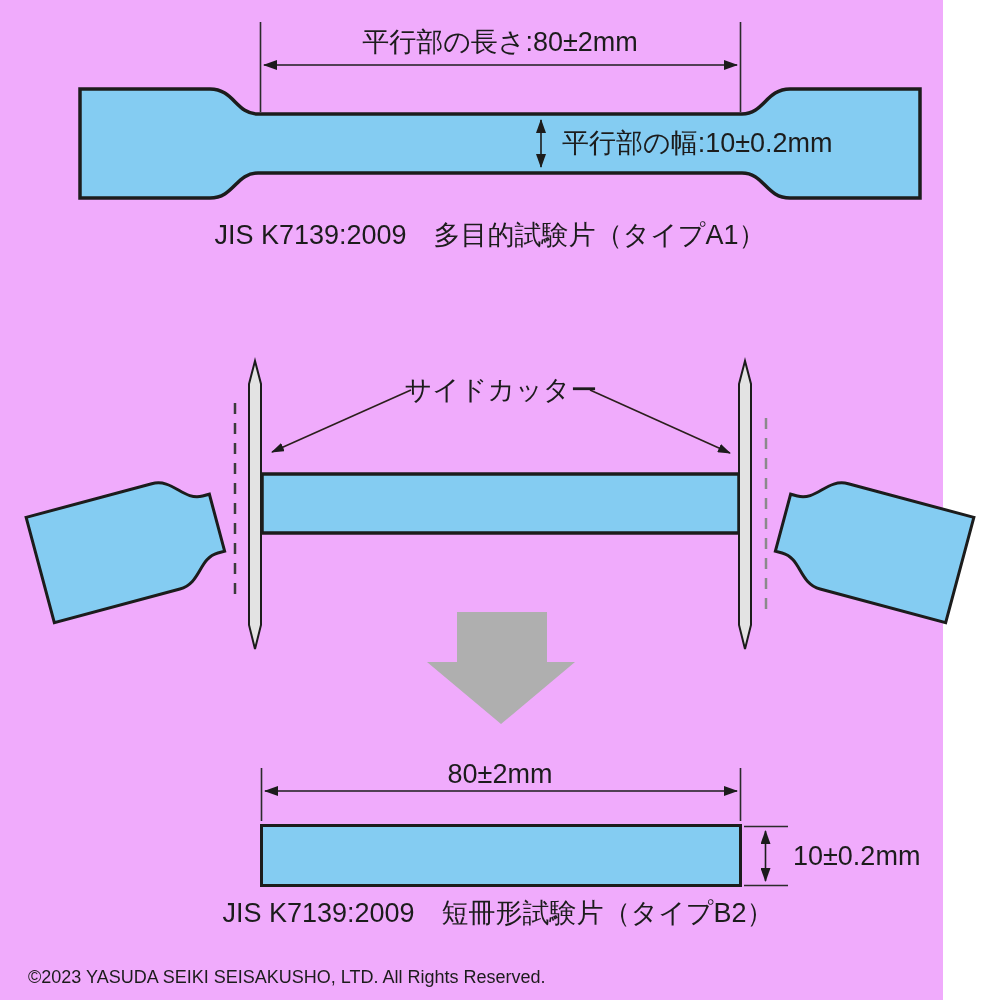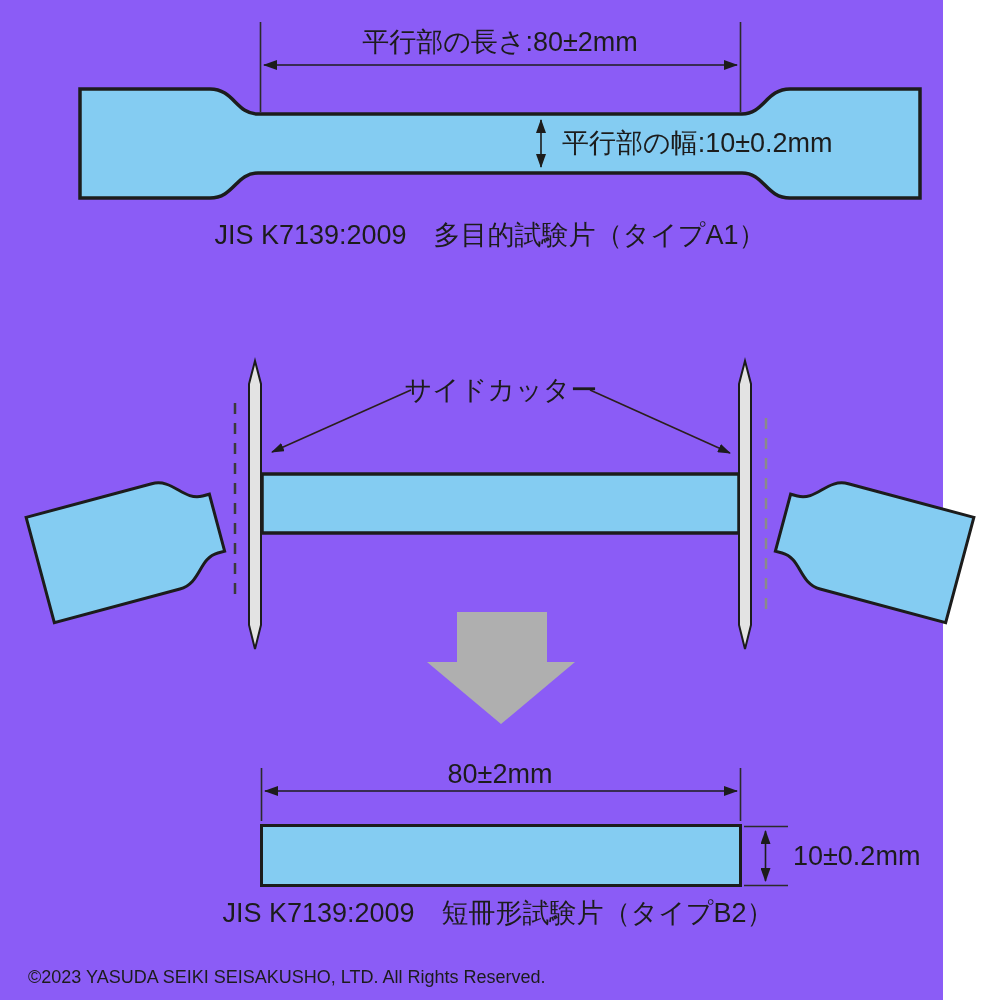--- a/index.html
+++ b/index.html
@@ -8,21 +8,21 @@
     background: #ffffff;
     width: 1001px;
     height: 1000px;
     overflow: hidden;
     font-family: "Liberation Sans", sans-serif;
   }
   .stage {
     position: relative;
     width: 943px;
     height: 1000px;
-    background: #8b5cf6;
+    background: #f0abfc;
   }
   svg text {
     font-family: "Liberation Sans", sans-serif;
     fill: #1c1c1c;
   }
   .dim-text { font-size: 27px; }
   .caption-text { font-size: 27px; }
   .footer-text { font-size: 18px; }
 </style>
 </head>

